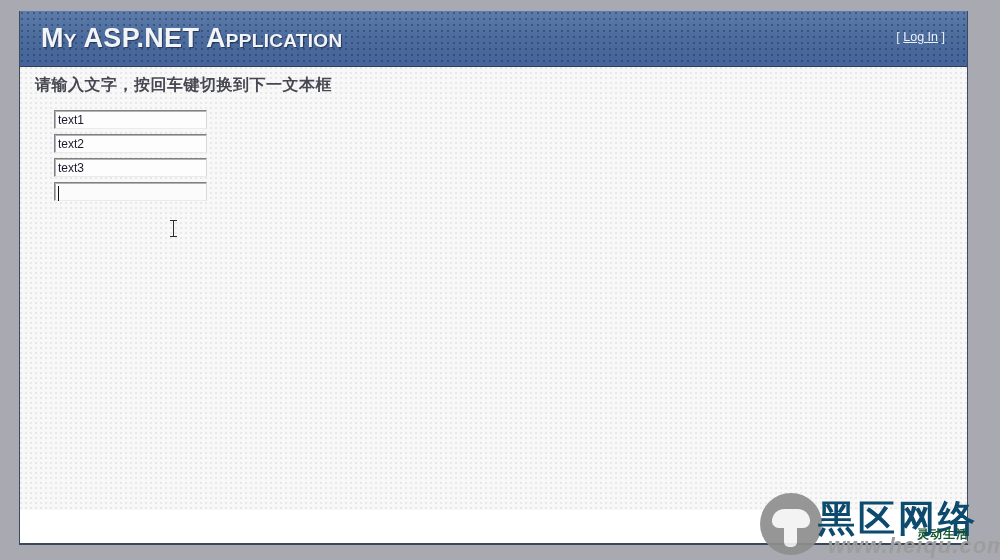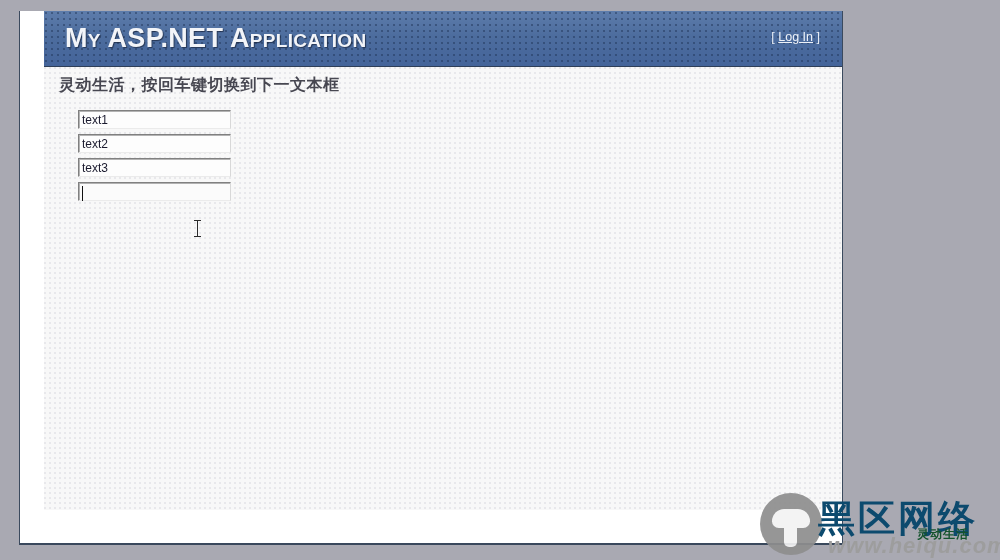--- a/index.html
+++ b/index.html
@@ -12,28 +12,27 @@
   body {
     background: #a9a9b2;
     position: relative;
   }
 
   
   #page-canvas {
     position: absolute;
     left: 19px;
     top: 11px;
-    width: 824px;
+    width: 949px;
     height: 534px;
     background: #ffffff;
     border-left: 1px solid #3b4a5e;
     border-right: 1px solid #3b4a5e;
     border-bottom: 2px solid #39485c;
     overflow: hidden;
-    padding-left: 24px;
   }
 
   
   #masthead {
     position: relative;
     height: 56px;
     background:
       radial-gradient(circle at 2px 2px, rgba(28,48,82,.45) 0.9px, transparent 1.1px) 0 0/6px 6px,
       linear-gradient(to bottom, #5d7cab 0%, #4d6d9e 45%, #44649a 100%);
     border-bottom: 1px solid #2f3f58;
@@ -242,21 +241,21 @@
 <div id="page-canvas">
 
   <div id="masthead">
     <div id="site-title">My ASP.NET Application</div>
     <div id="login-area"><span class="brk">[</span><span>&nbsp;</span><a id="login-link" href="#">Log In</a><span>&nbsp;</span><span class="brk">]</span></div>
   </div>
 
 
   <div id="content">
 
-    <div id="instruction">灵动生活，按回车键切换到下一文本框</div>
+    <div id="instruction">请输入文字，按回车键切换到下一文本框</div>
 
     <div id="field-stack">
       <input class="txtbox" type="text" value="text1" style="">
       <input class="txtbox" type="text" value="text2" style="">
       <input class="txtbox" type="text" value="text3" style="">
       <input class="txtbox focused" type="text" value="" style="">
       <div id="caret"></div>
     </div>
 
     <div id="mouse-cursor">

